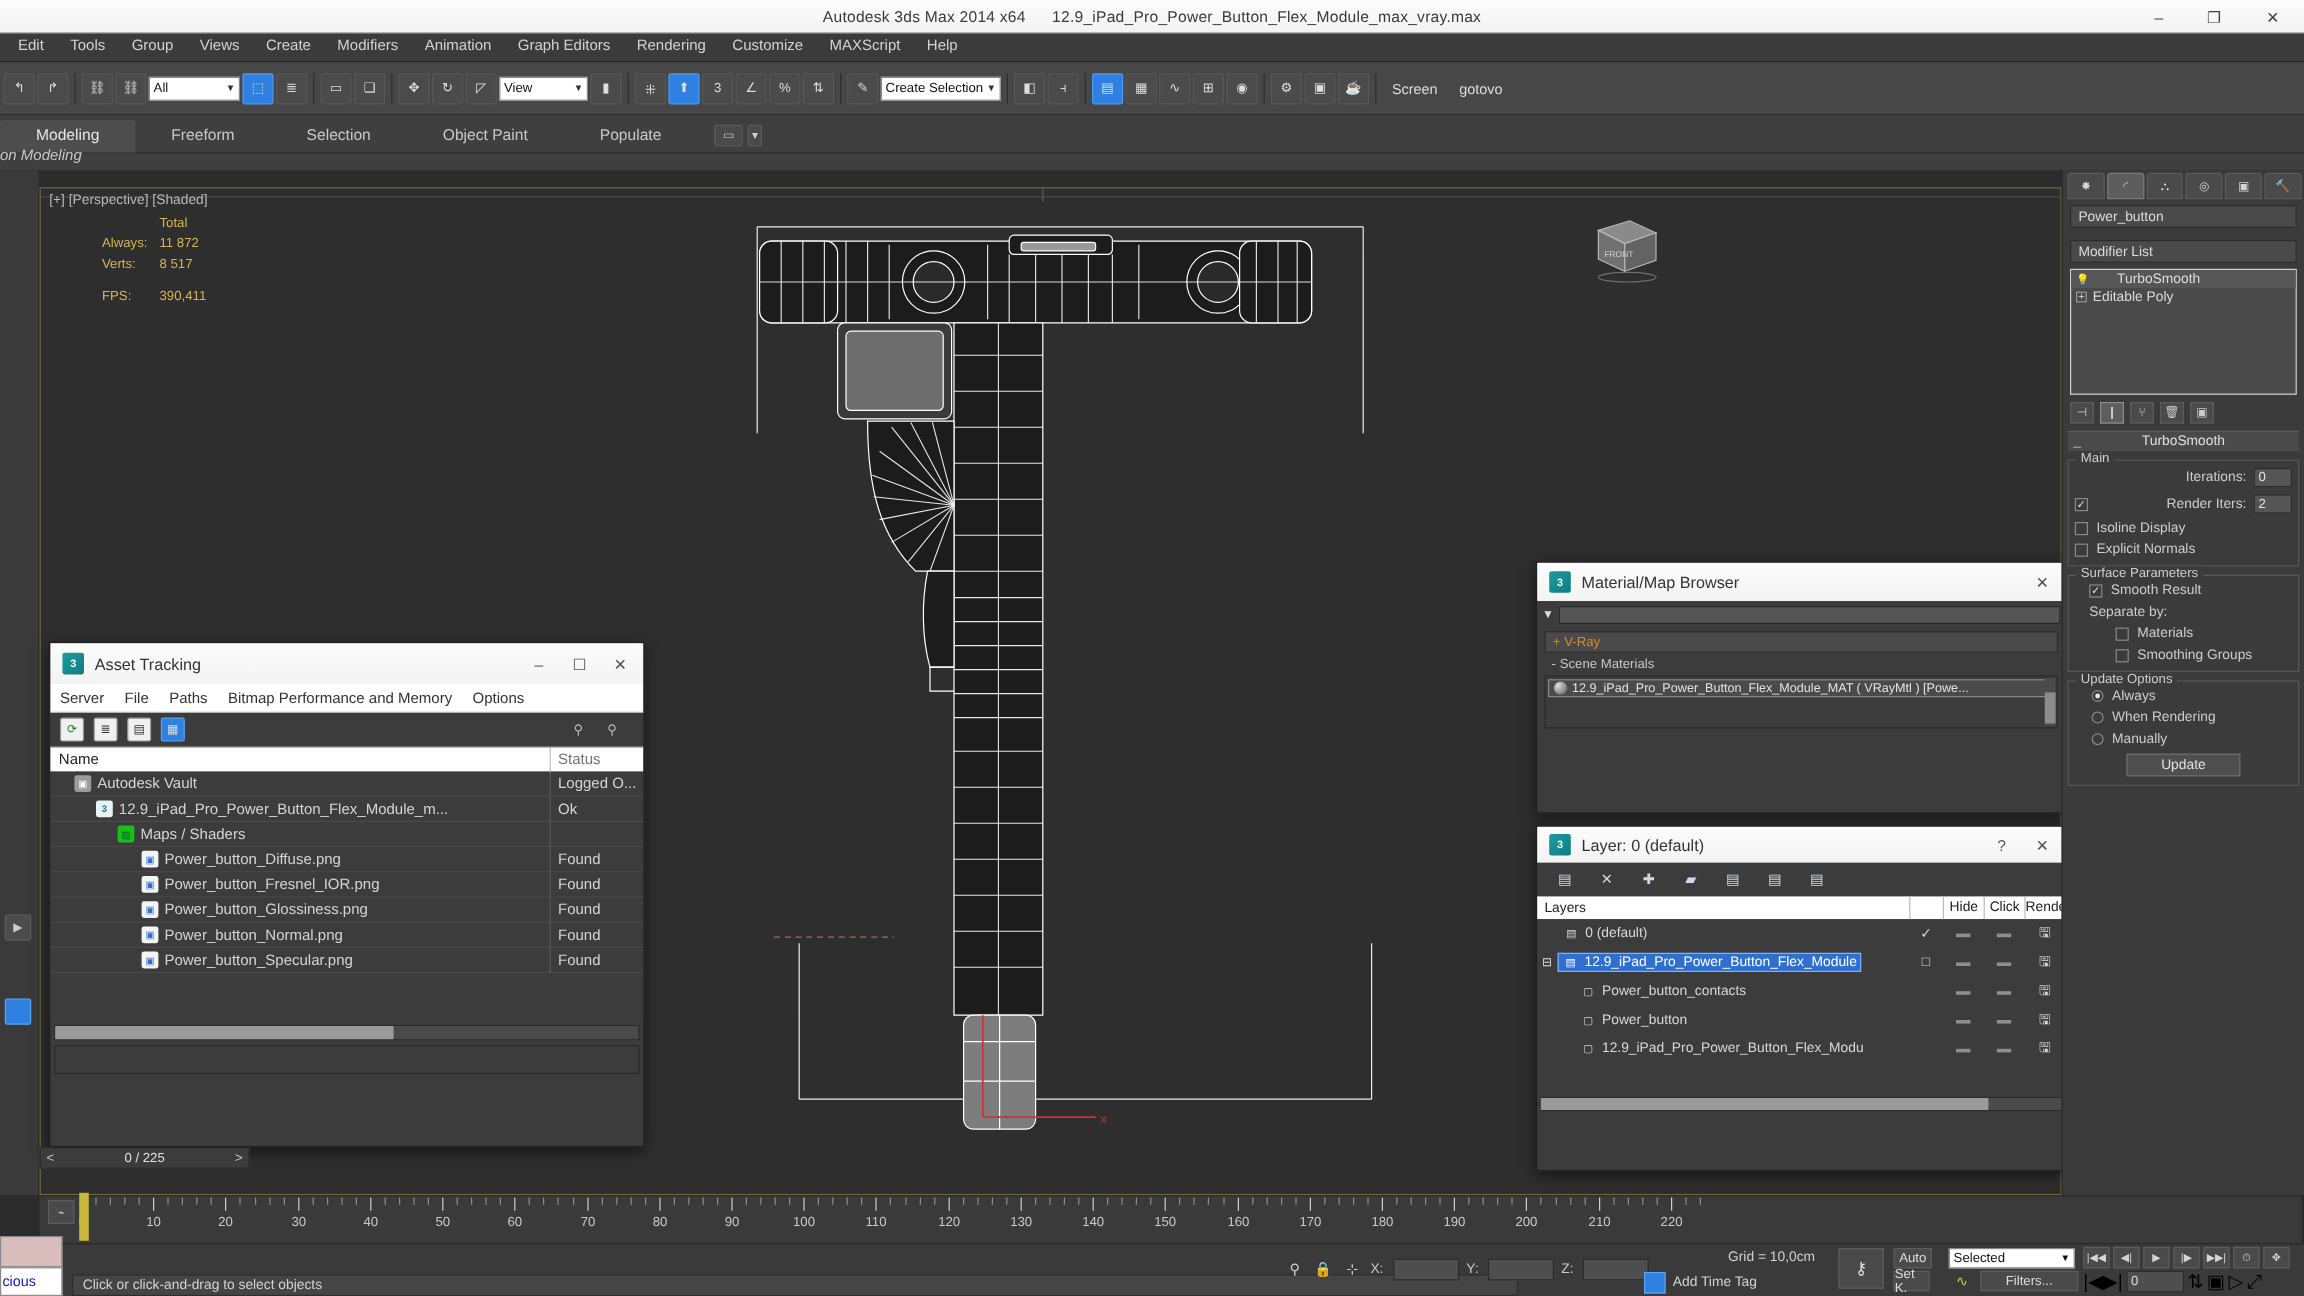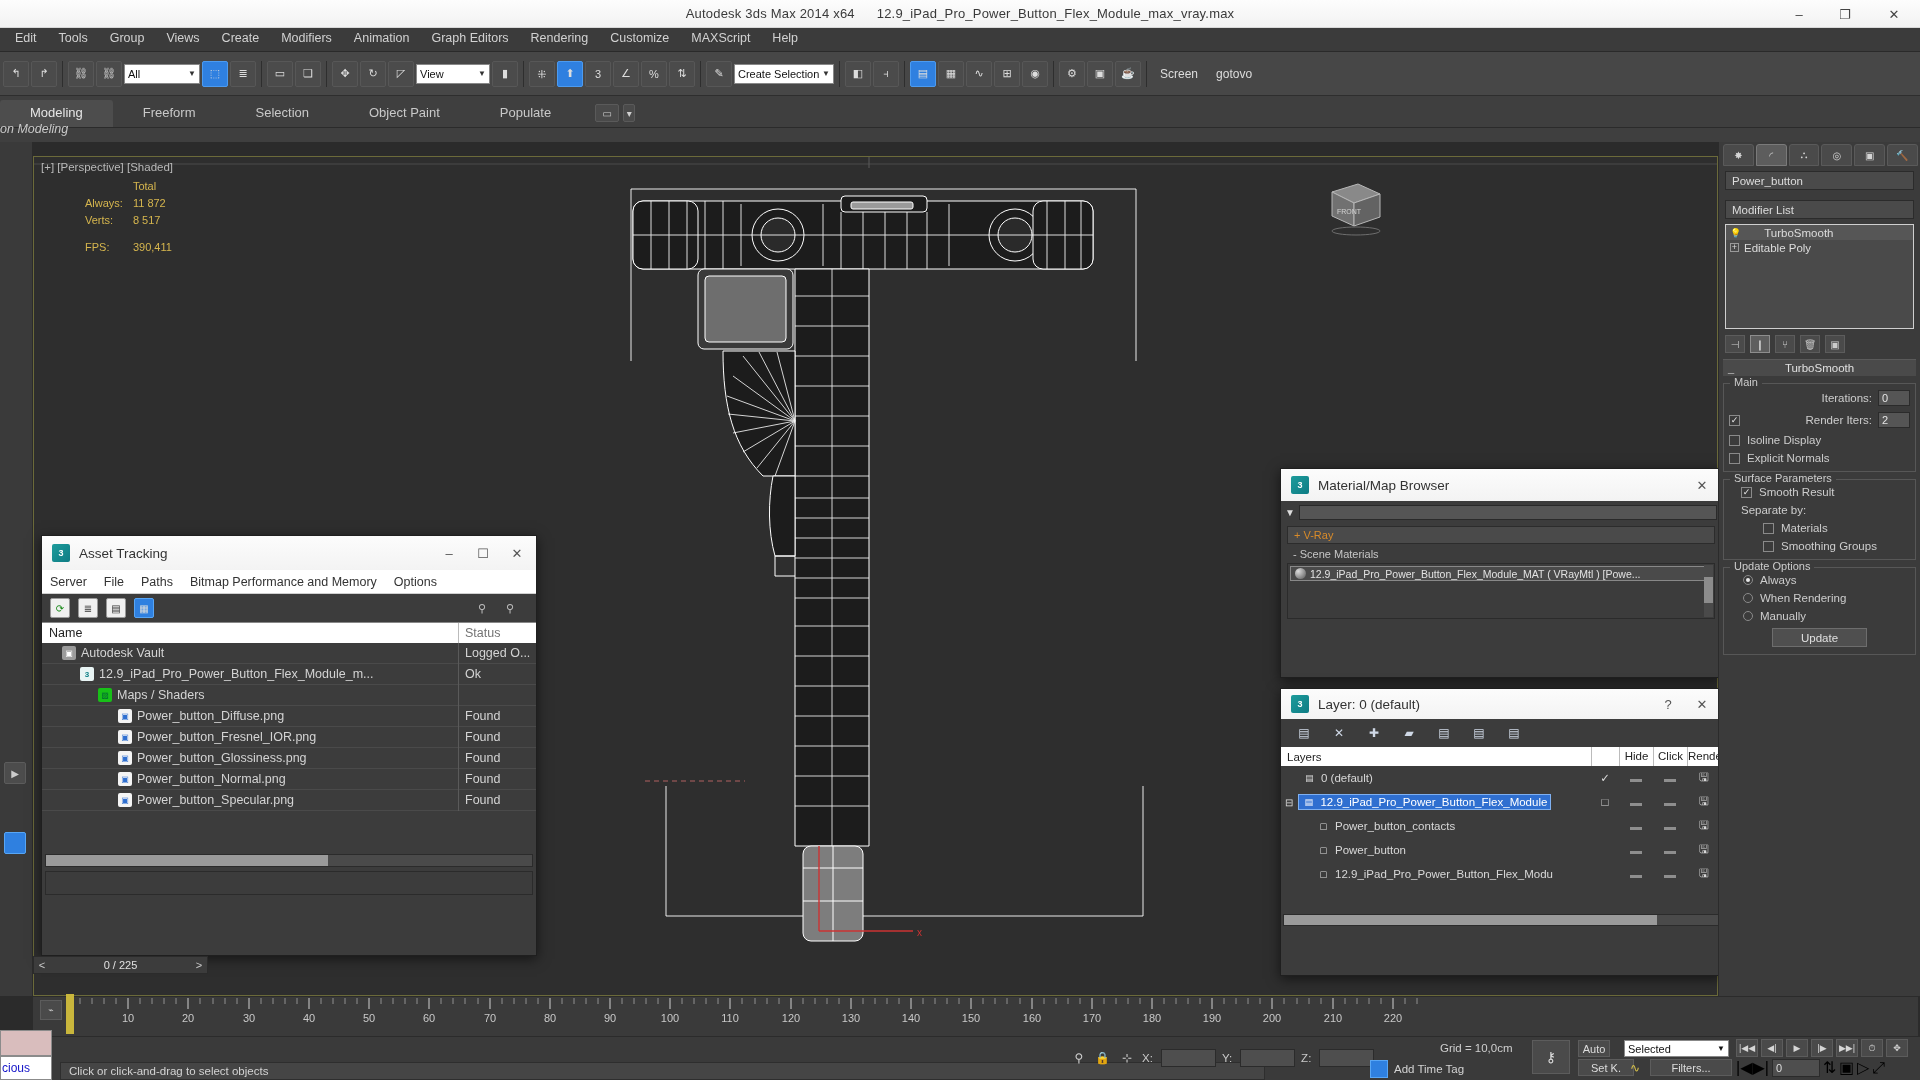--- a/index.html
+++ b/index.html
@@ -119,21 +119,21 @@
   .at-status { height:24px; background:#3c3c3c; border:1px solid #2b2b2b; margin:4px 3px 3px 3px;}
 
   
   .mmb-search { height:22px; background:#3c3c3c; display:flex; align-items:center; padding:0 4px; gap:4px;}
   .mmb-search .arw { color:#ddd; font-size:10px; }
   .mmb-search .inp { flex:1; height:15px; background:#555; border:1px solid #2a2a2a; }
   .mmb-body { background:#3c3c3c; padding:3px 6px; }
   .grp { background:#4a4a4a; border:1px solid #2c2c2c; color:#d88b2a; font-size:11px;
          padding:2px 6px; margin-bottom:3px; }
   .grp2 { color:#c7c7c7; font-size:11px; padding:1px 6px; margin-bottom:2px;}
-  .mat-list { background:#3c3c3c; border:1px solid #2b2b2b; height:56px; position:relative; }
+  .mat-list { background:#3c3c3c; border:1px solid #2b2b2b; height:44px; position:relative; }
   .mat-row { display:flex; align-items:center; height:15px; background:#4a4a4a;
              border:1px solid #888; margin:2px; }
   .mat-row .sph { width:11px; height:11px; border-radius:50%; margin:0 4px;
                   background:radial-gradient(circle at 30% 30%,#ddd,#555); }
   .mat-row .nm { font-size:10.5px; color:#e2e2e2; flex:1; white-space:nowrap; overflow:hidden; }
   .vsb { position:absolute; right:1px; top:1px; width:9px; bottom:1px; background:#4a4a4a; }
   .vsb .th { width:9px; height:26px; background:#8c8c8c; margin-top:12px;}
 
   
   .lay-tools { height:28px; background:#3c3c3c; display:flex; align-items:center;
@@ -227,21 +227,21 @@
                    font-size:12px; color:#d0d0d0;}
   .coordbar .ax { font-size:11.5px; color:#c9c9c9; margin-right:2px;}
   .coordbar .fld { width:55px; height:18px; background:#4e4e4e; border:1px solid #2b2b2b;}
   .grid-lbl { position:absolute; left:1440px; top:1042px; font-size:11.5px; color:#cfcfcf;}
   .keybtn { position:absolute; left:1532px; top:1040px; width:38px; height:34px; background:#4a4a4a;
             border:1px solid #5c5c5c; display:flex; align-items:center; justify-content:center;
             color:#ddd; font-size:14px;}
   .autokey { position:absolute; left:1578px; top:1040px; width:32px; height:17px; background:#4a4a4a;
              border:1px solid #5c5c5c; font-size:11px; color:#ddd; display:flex;
              align-items:center; justify-content:center;}
-  .setkey { position:absolute; left:1578px; top:1059px; width:56px; height:17px; background:#4a4a4a;
+  .setkey { position:absolute; left:1578px; top:1059px; width:30px; height:17px; background:#4a4a4a;
             border:1px solid #5c5c5c; font-size:11px; color:#ddd; display:flex;
             align-items:center; justify-content:center;}
   .selcombo { position:absolute; left:1624px; top:1040px; width:105px; height:17px; background:#fff;
               border:1px solid #888; font-size:11px; color:#111; display:flex; align-items:center;
               justify-content:space-between; padding:0 3px;}
   .filters { position:absolute; left:1650px; top:1059px; width:82px; height:17px; background:#4a4a4a;
              border:1px solid #5c5c5c; font-size:11px; color:#ddd; display:flex;
              align-items:center; justify-content:center;}
   .curvebtn { position:absolute; left:1624px; top:1059px; width:22px; height:17px;
               display:flex; align-items:center; justify-content:center; color:#d8c24a; font-size:12px;}

